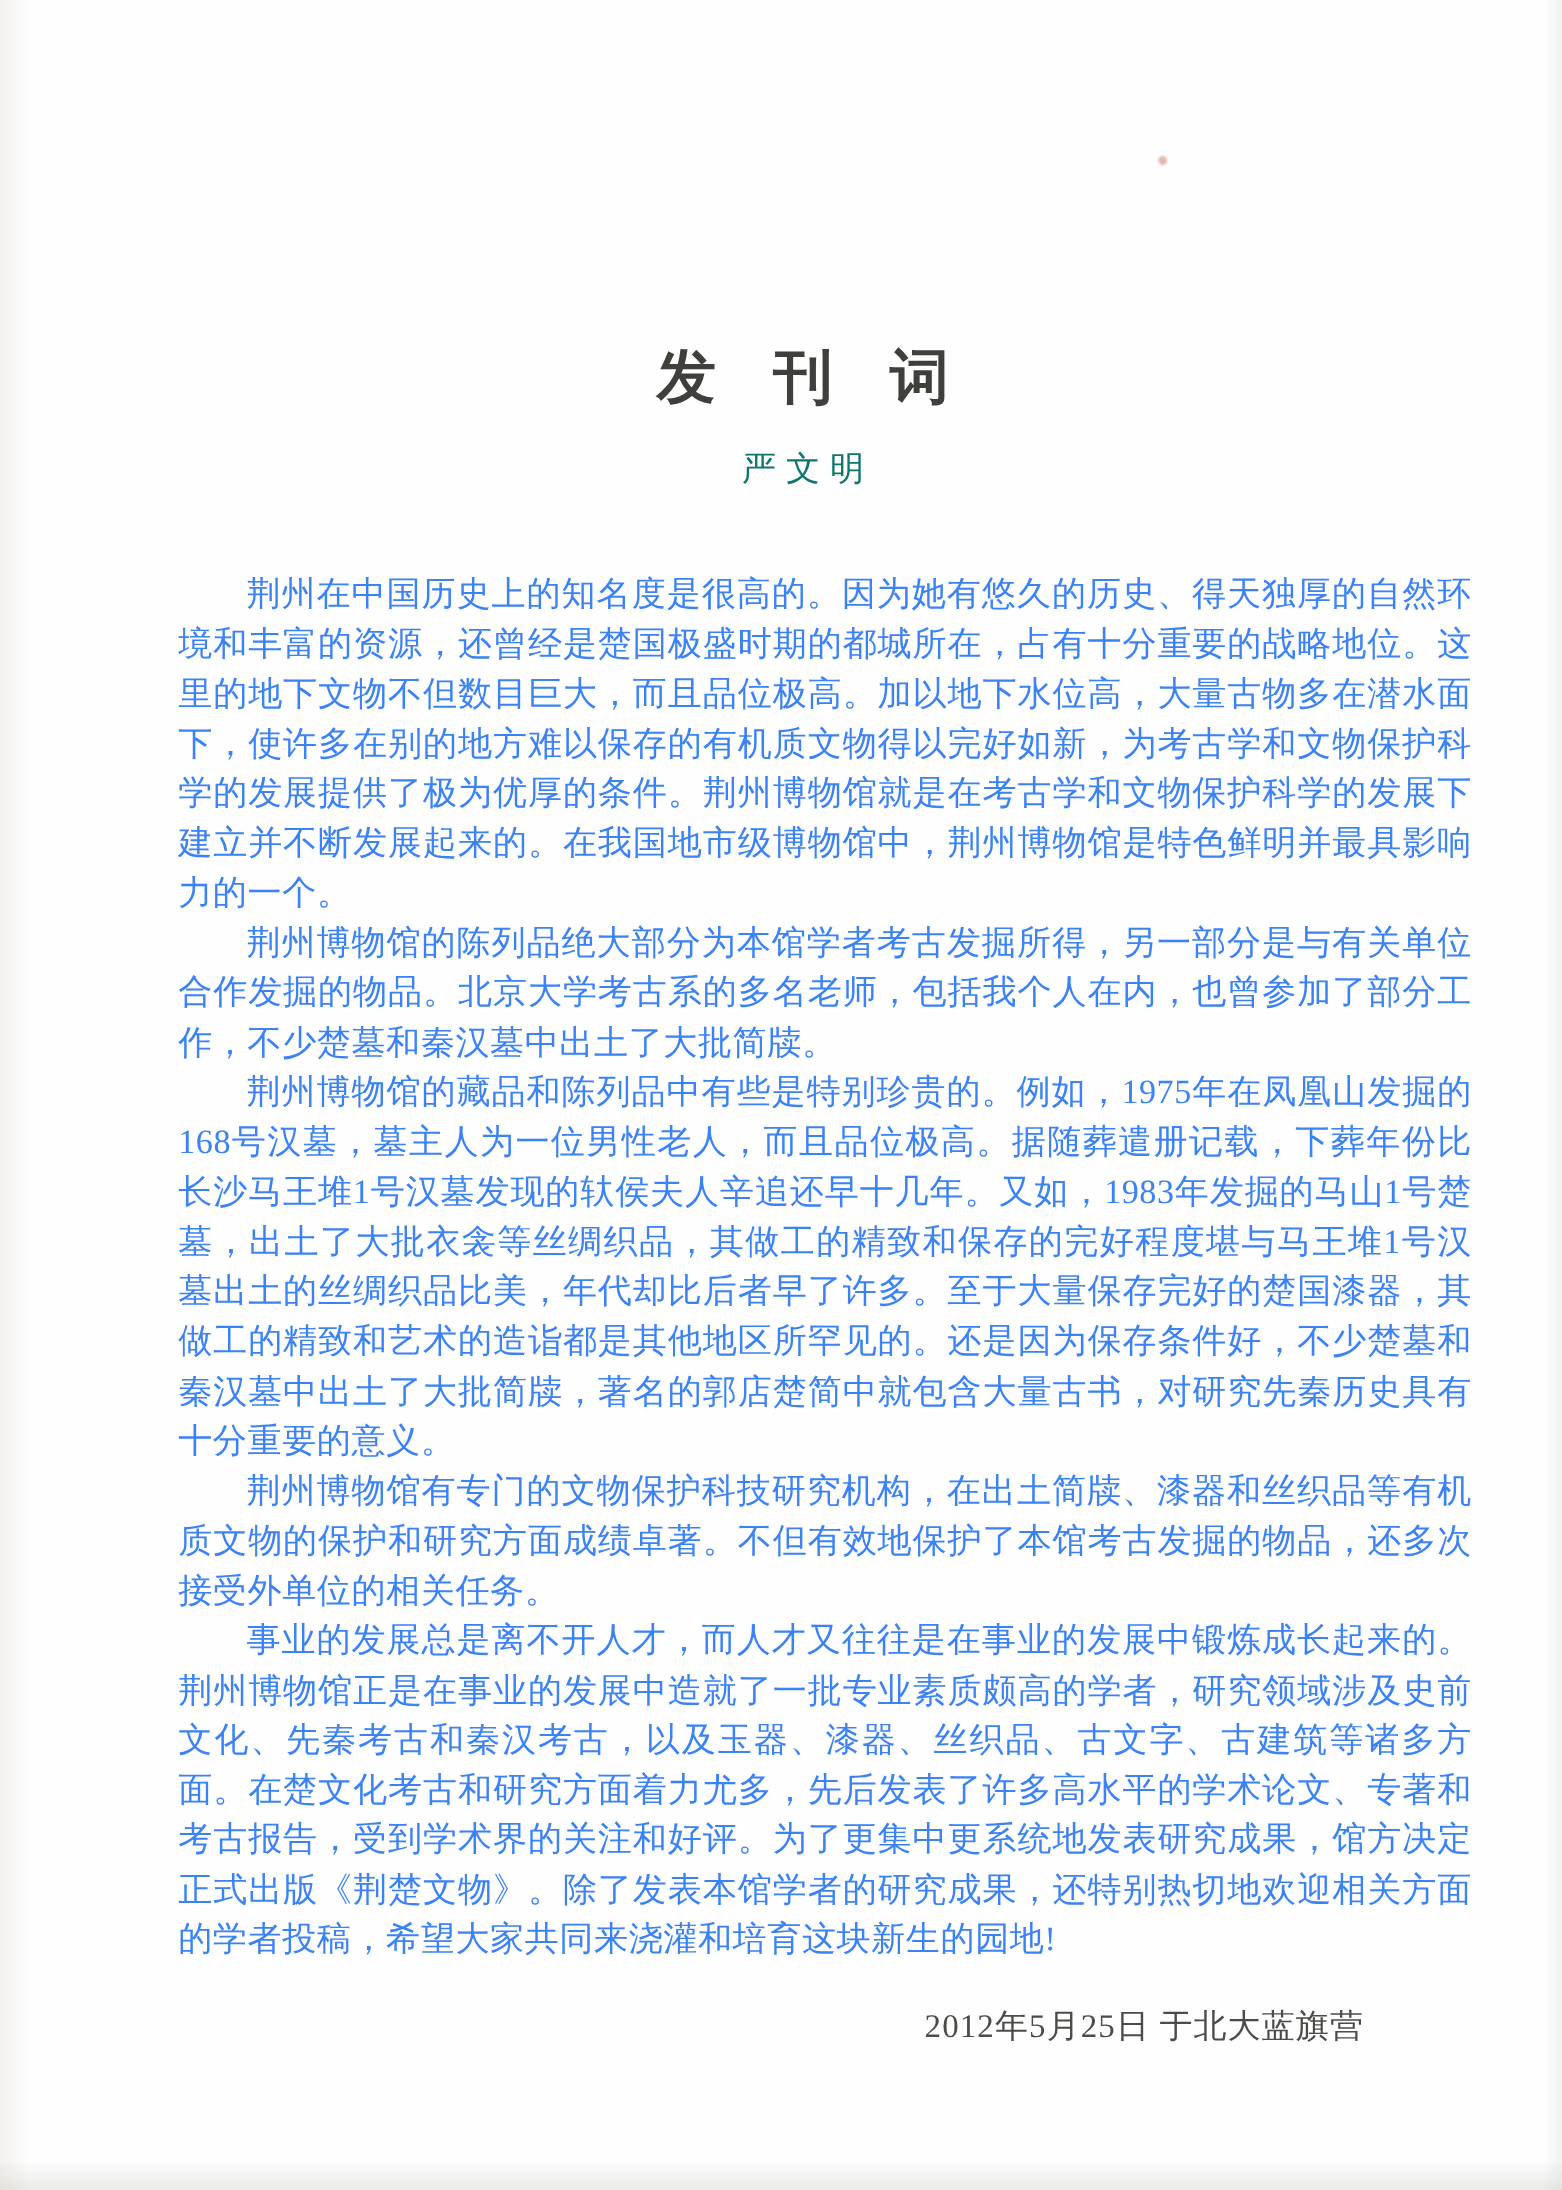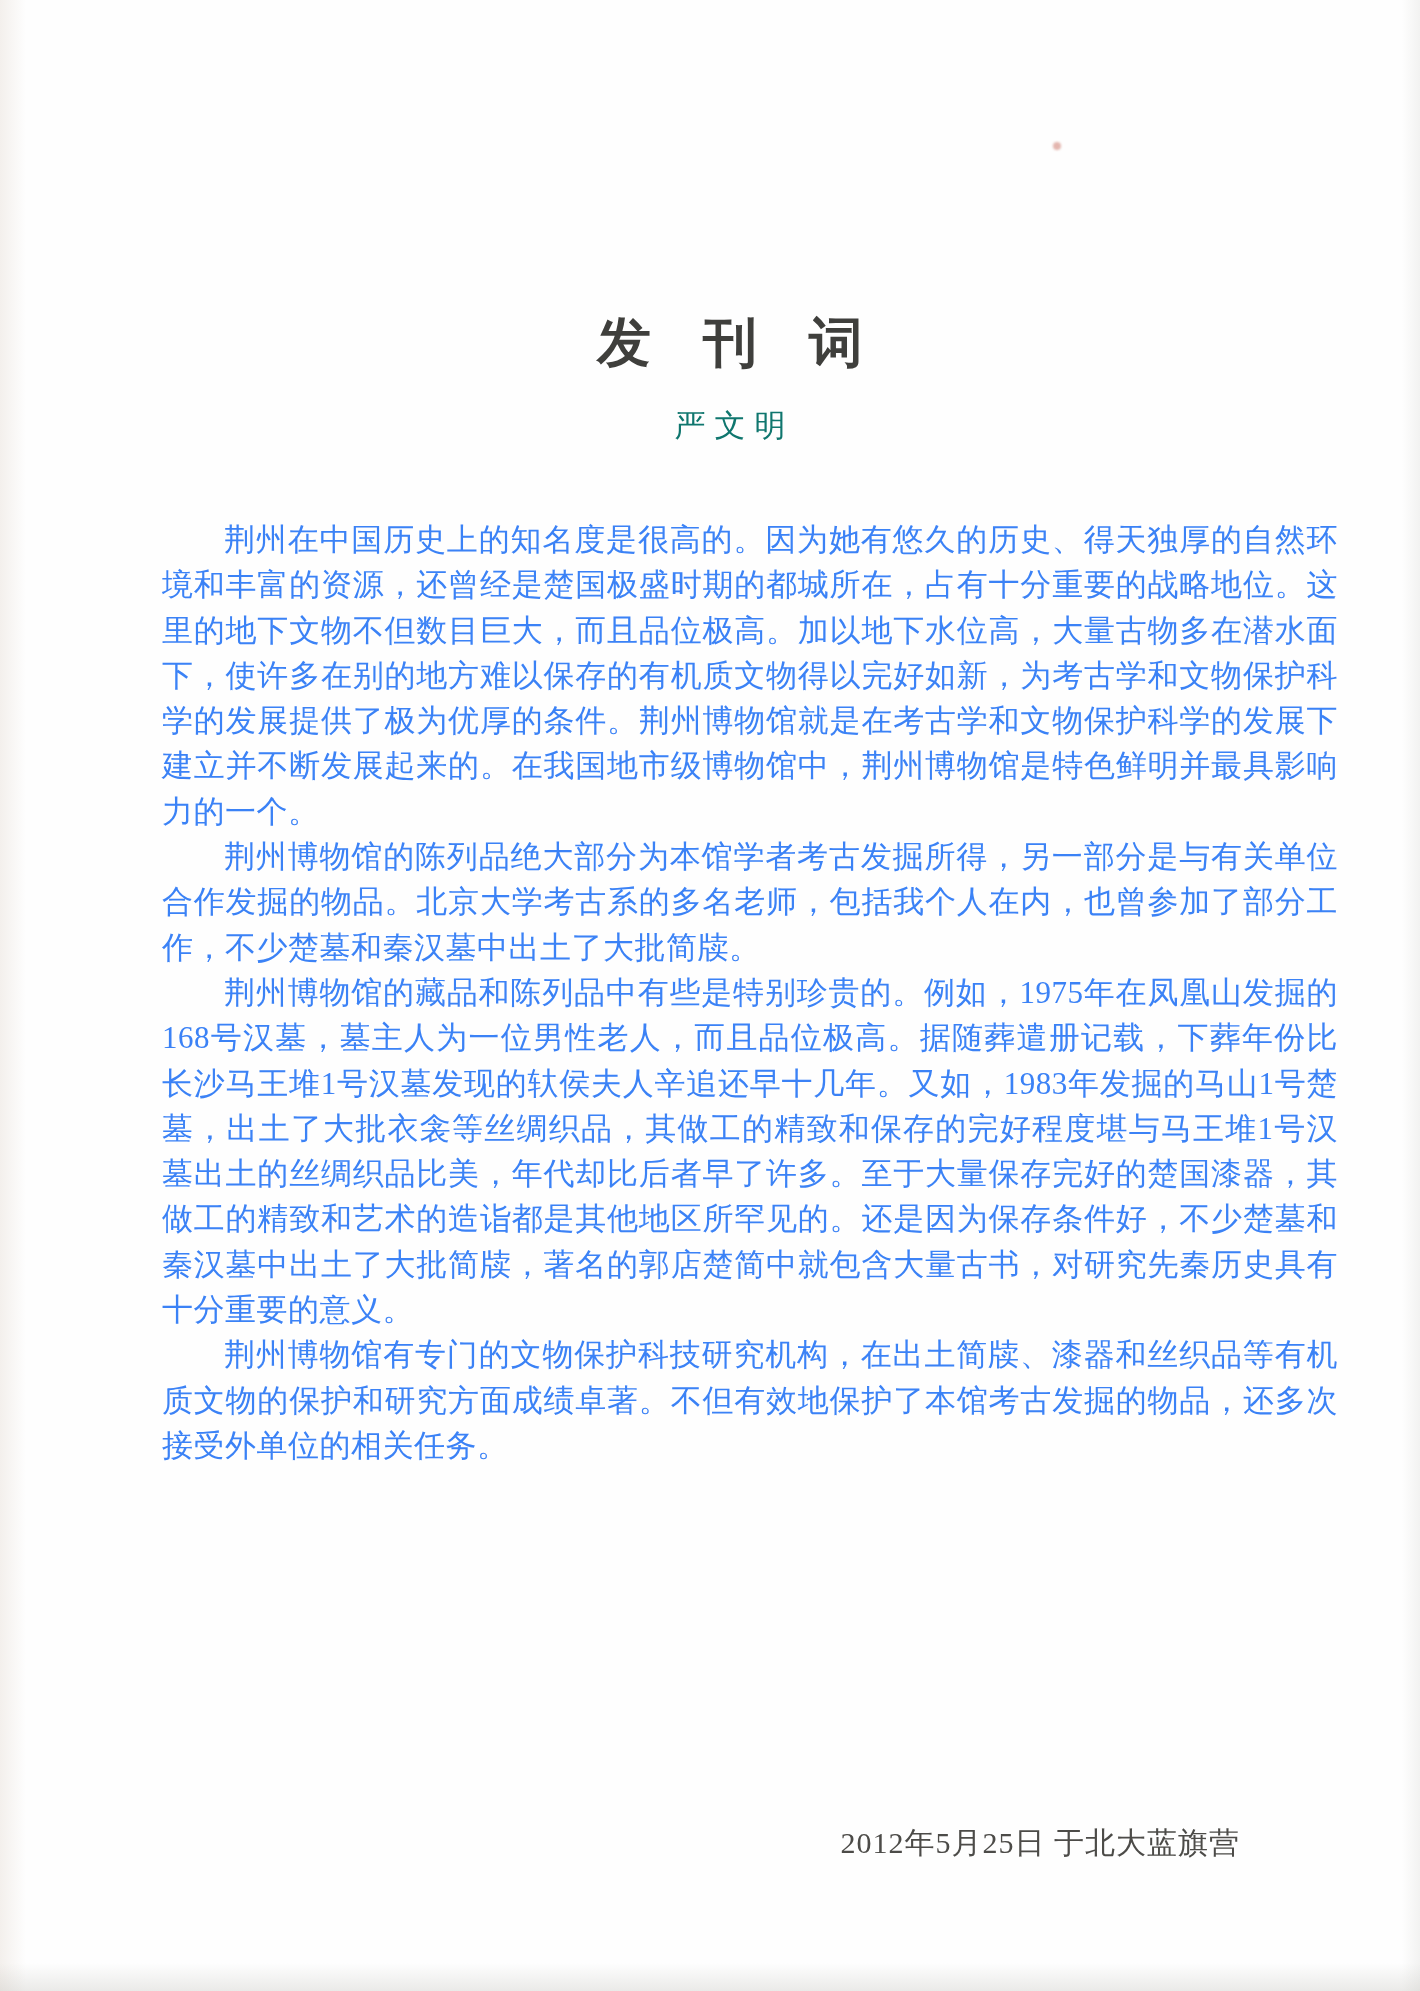--- a/index.html
+++ b/index.html
@@ -122,16 +122,17 @@
 
   <h1 class="page-title">发刊词</h1>
 
   <div class="author-name">严文明</div>
 
   <div class="body-text">
       <p>荆州在中国历史上的知名度是很高的。因为她有悠久的历史、得天独厚的自然环境和丰富的资源，还曾经是楚国极盛时期的都城所在，占有十分重要的战略地位。这里的地下文物不但数目巨大，而且品位极高。加以地下水位高，大量古物多在潜水面下，使许多在别的地方难以保存的有机质文物得以完好如新，为考古学和文物保护科学的发展提供了极为优厚的条件。荆州博物馆就是在考古学和文物保护科学的发展下建立并不断发展起来的。在我国地市级博物馆中，荆州博物馆是特色鲜明并最具影响力的一个。</p>
       <p>荆州博物馆的陈列品绝大部分为本馆学者考古发掘所得，另一部分是与有关单位合作发掘的物品。北京大学考古系的多名老师，包括我个人在内，也曾参加了部分工作，不少楚墓和秦汉墓中出土了大批简牍。</p>
       <p>荆州博物馆的藏品和陈列品中有些是特别珍贵的。例如，1975年在凤凰山发掘的168号汉墓，墓主人为一位男性老人，而且品位极高。据随葬遣册记载，下葬年份比长沙马王堆1号汉墓发现的轪侯夫人辛追还早十几年。又如，1983年发掘的马山1号楚墓，出土了大批衣衾等丝绸织品，其做工的精致和保存的完好程度堪与马王堆1号汉墓出土的丝绸织品比美，年代却比后者早了许多。至于大量保存完好的楚国漆器，其做工的精致和艺术的造诣都是其他地区所罕见的。还是因为保存条件好，不少楚墓和秦汉墓中出土了大批简牍，著名的郭店楚简中就包含大量古书，对研究先秦历史具有十分重要的意义。</p>
       <p>荆州博物馆有专门的文物保护科技研究机构，在出土简牍、漆器和丝织品等有机质文物的保护和研究方面成绩卓著。不但有效地保护了本馆考古发掘的物品，还多次接受外单位的相关任务。</p>
+      <p>事业的发展总是离不开人才，而人才又往往是在事业的发展中锻炼成长起来的。荆州博物馆正是在事业的发展中造就了一批专业素质颇高的学者，研究领域涉及史前文化、先秦考古和秦汉考古，以及玉器、漆器、丝织品、古文字、古建筑等诸多方面。在楚文化考古和研究方面着力尤多，先后发表了许多高水平的学术论文、专著和考古报告，受到学术界的关注和好评。为了更集中更系统地发表研究成果，馆方决定正式出版《荆楚文物》。除了发表本馆学者的研究成果，还特别热切地欢迎相关方面的学者投稿，希望大家共同来浇灌和培育这块新生的园地!</p>
     </div>
 
   <div class="date-line">2012年5月25日 于北大蓝旗营</div>
 </div>
 
 </body></html>

